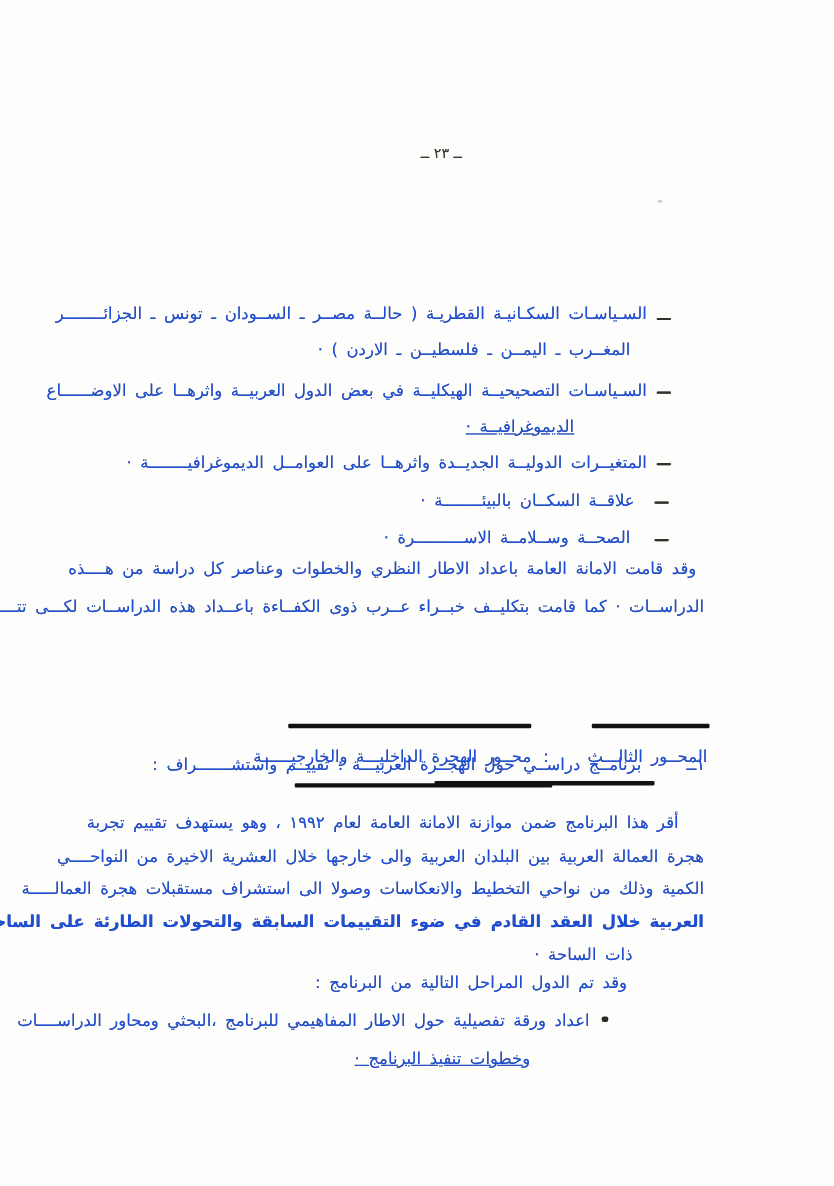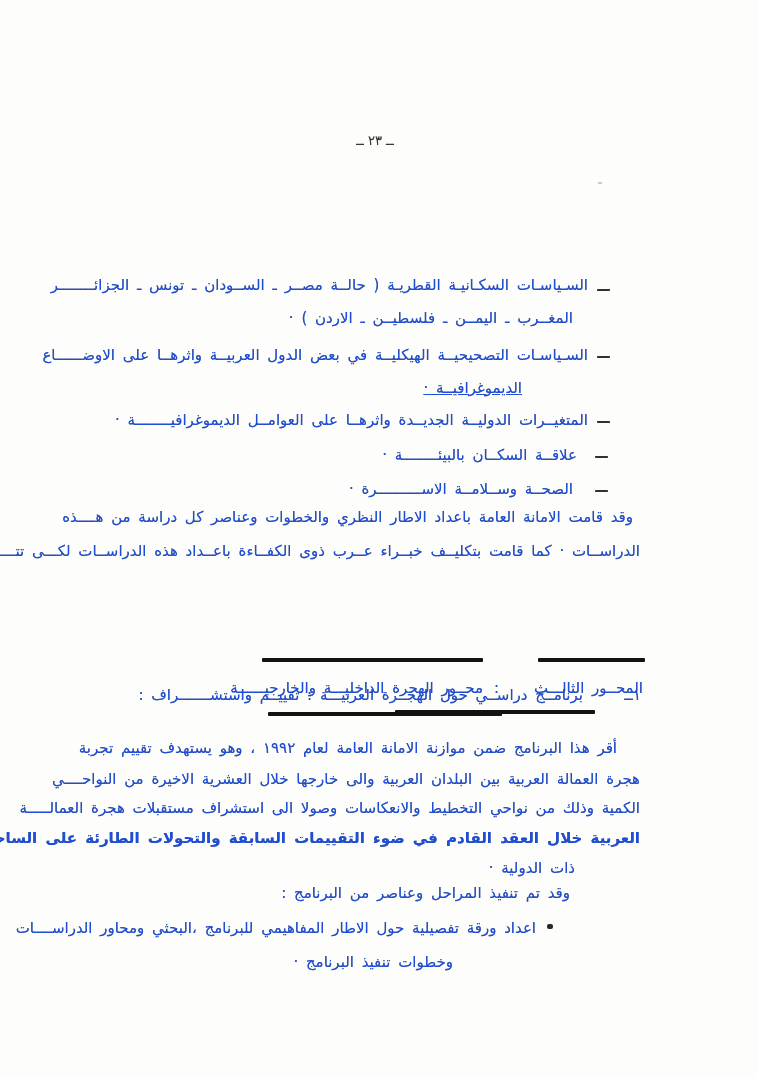--- a/index.html
+++ b/index.html
@@ -16,21 +16,21 @@
     unicode-bidi:plaintext;
     white-space:nowrap;
     font-size:15px;
     line-height:20px;
     word-spacing:3px;
     color:#1d4ed8;
     text-shadow:0 0 0.6px rgba(40,36,32,.55);
   }
   .pageno{
     position:absolute;top:133px;left:330px;width:90px;
-    text-align:center;font-size:13px;color:#3a3733;
+    text-align:right;font-size:13px;color:#3a3733;
     direction:rtl;letter-spacing:2px;
     text-shadow:0 0 0.5px rgba(40,36,32,.5);
   }
   .dash{
     position:absolute;width:13px;height:2px;background:#34302c;
     border-radius:1px;box-shadow:0 0 0.5px rgba(40,36,32,.6);
   }
   .dot-bullet{
     position:absolute;width:6px;height:5px;background:#2b2823;border-radius:2px;
   }
@@ -77,20 +77,20 @@
 
   <div class="line" style="top:685px;right:117px;">١ــ</div>
   <div class="line" style="top:685px;right:175px;">برنامــج دراســي حول الهجــرة العربيـــة  :  تقييــم واستشـــــــراف   :</div>
   <div class="rule" style="top:710px;right:163px;width:200px;"></div>
   <div class="rule" style="top:712px;right:256px;width:234px;"></div>
 
   <div class="line" style="top:738px;right:141px;">أقر هذا البرنامج ضمن موازنة الامانة العامة لعام ١٩٩٢ ، وهو يستهدف تقييم تجربة</div>
   <div class="line" style="top:769px;right:118px;margin-left:16px;">هجرة العمالة العربية بين البلدان العربية والى خارجها  خلال العشرية الاخيرة من النواحــــي</div>
   <div class="line" style="top:798px;right:118px;">الكمية وذلك من نواحي التخطيط والانعكاسات وصولا الى استشراف مستقبلات هجرة العمالـــــة</div>
   <div class="line" style="top:828px;right:118px;font-weight:bold;">العربية خلال العقد القادم في ضوء  التقييمات السابقة والتحولات الطارئة على الساحة الدولية</div>
-  <div class="line" style="top:858px;right:183px;">ذات الدولية ·</div>
+  <div class="line" style="top:858px;right:183px;">ذات الساحة ·</div>
 
-  <div class="line" style="top:883px;right:188px;">وقد تم تنفيذ المراحل وعناصر من البرنامج :</div>
+  <div class="line" style="top:883px;right:188px;">وقد تم الدول المراحل التالية من البرنامج :</div>
   <div class="dot-bullet" style="top:924px;right:205px;"></div>
   <div class="line" style="top:918px;right:222px;">اعداد ورقة تفصيلية حول الاطار المفاهيمي للبرنامج ،البحثي ومحاور الدراســــات</div>
-  <div class="line" style="top:952px;right:305px;">وخطوات تنفيذ البرنامج ·</div>
+  <div class="line" style="top:952px;right:276px;text-decoration:underline;">وخطوات تنفيذ البرنامج ·</div>
 
 </div>
 
 </body></html>

